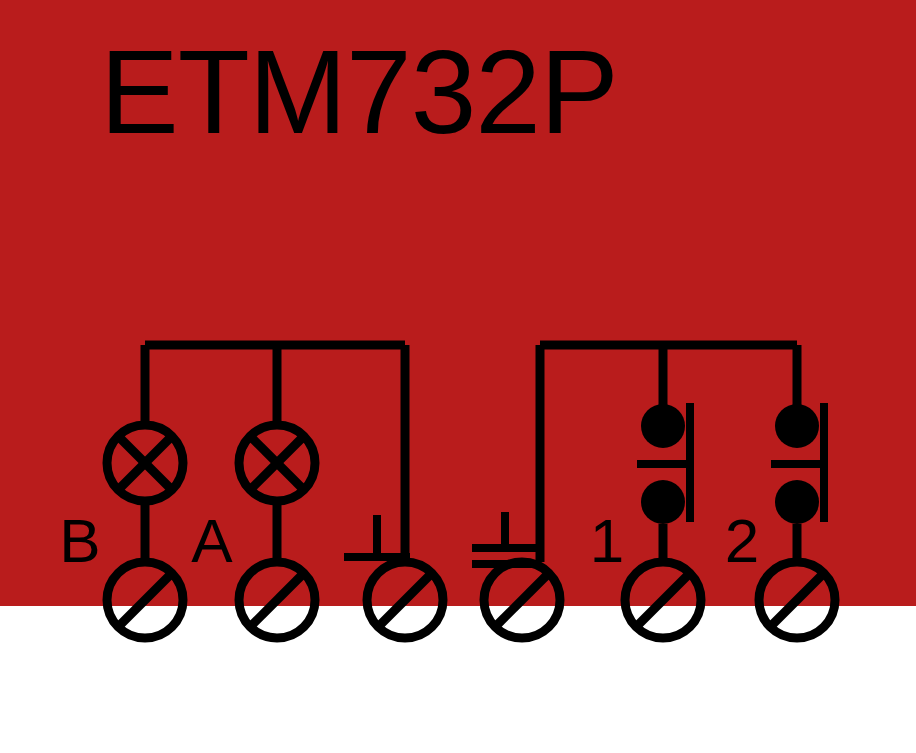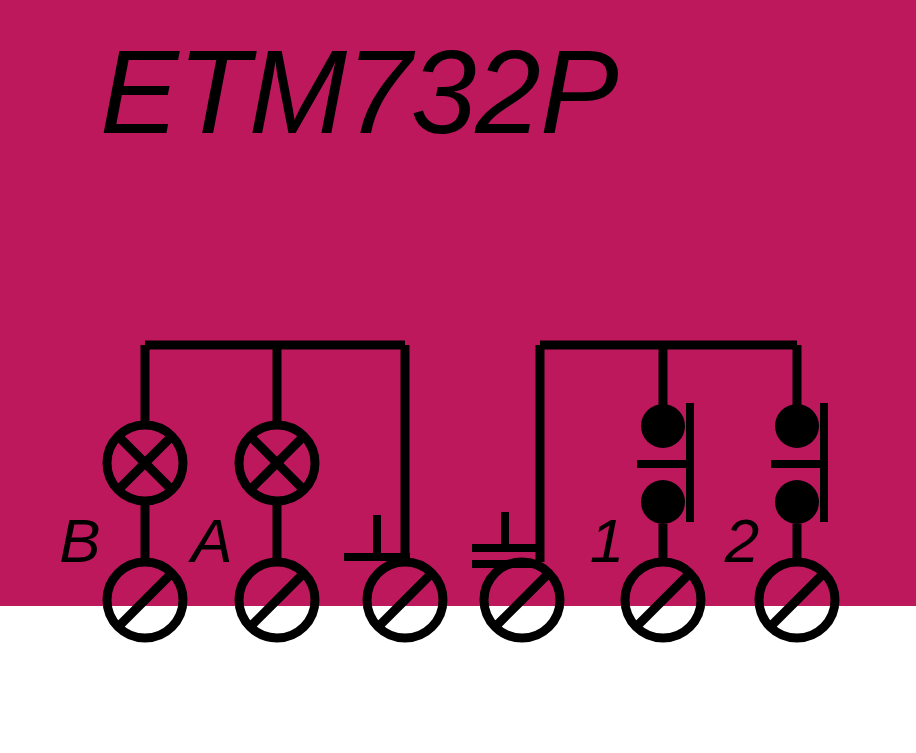--- a/index.html
+++ b/index.html
@@ -13,22 +13,21 @@
     font-family: "Liberation Sans", sans-serif;
     position: relative;
     overflow: hidden;
   }
   #diagram-root {
     position: absolute;
     left: 0;
     top: 0;
     width: 916px;
     height: 606px;
-    background: #be185d;
-    font-style: italic;
+    background: #b91c1c;
   }
   svg.schematic {
     display: block;
     width: 916px;
     height: 753px;
   }
   .wire {
     stroke: #000000;
     stroke-width: 9;
     fill: none;

